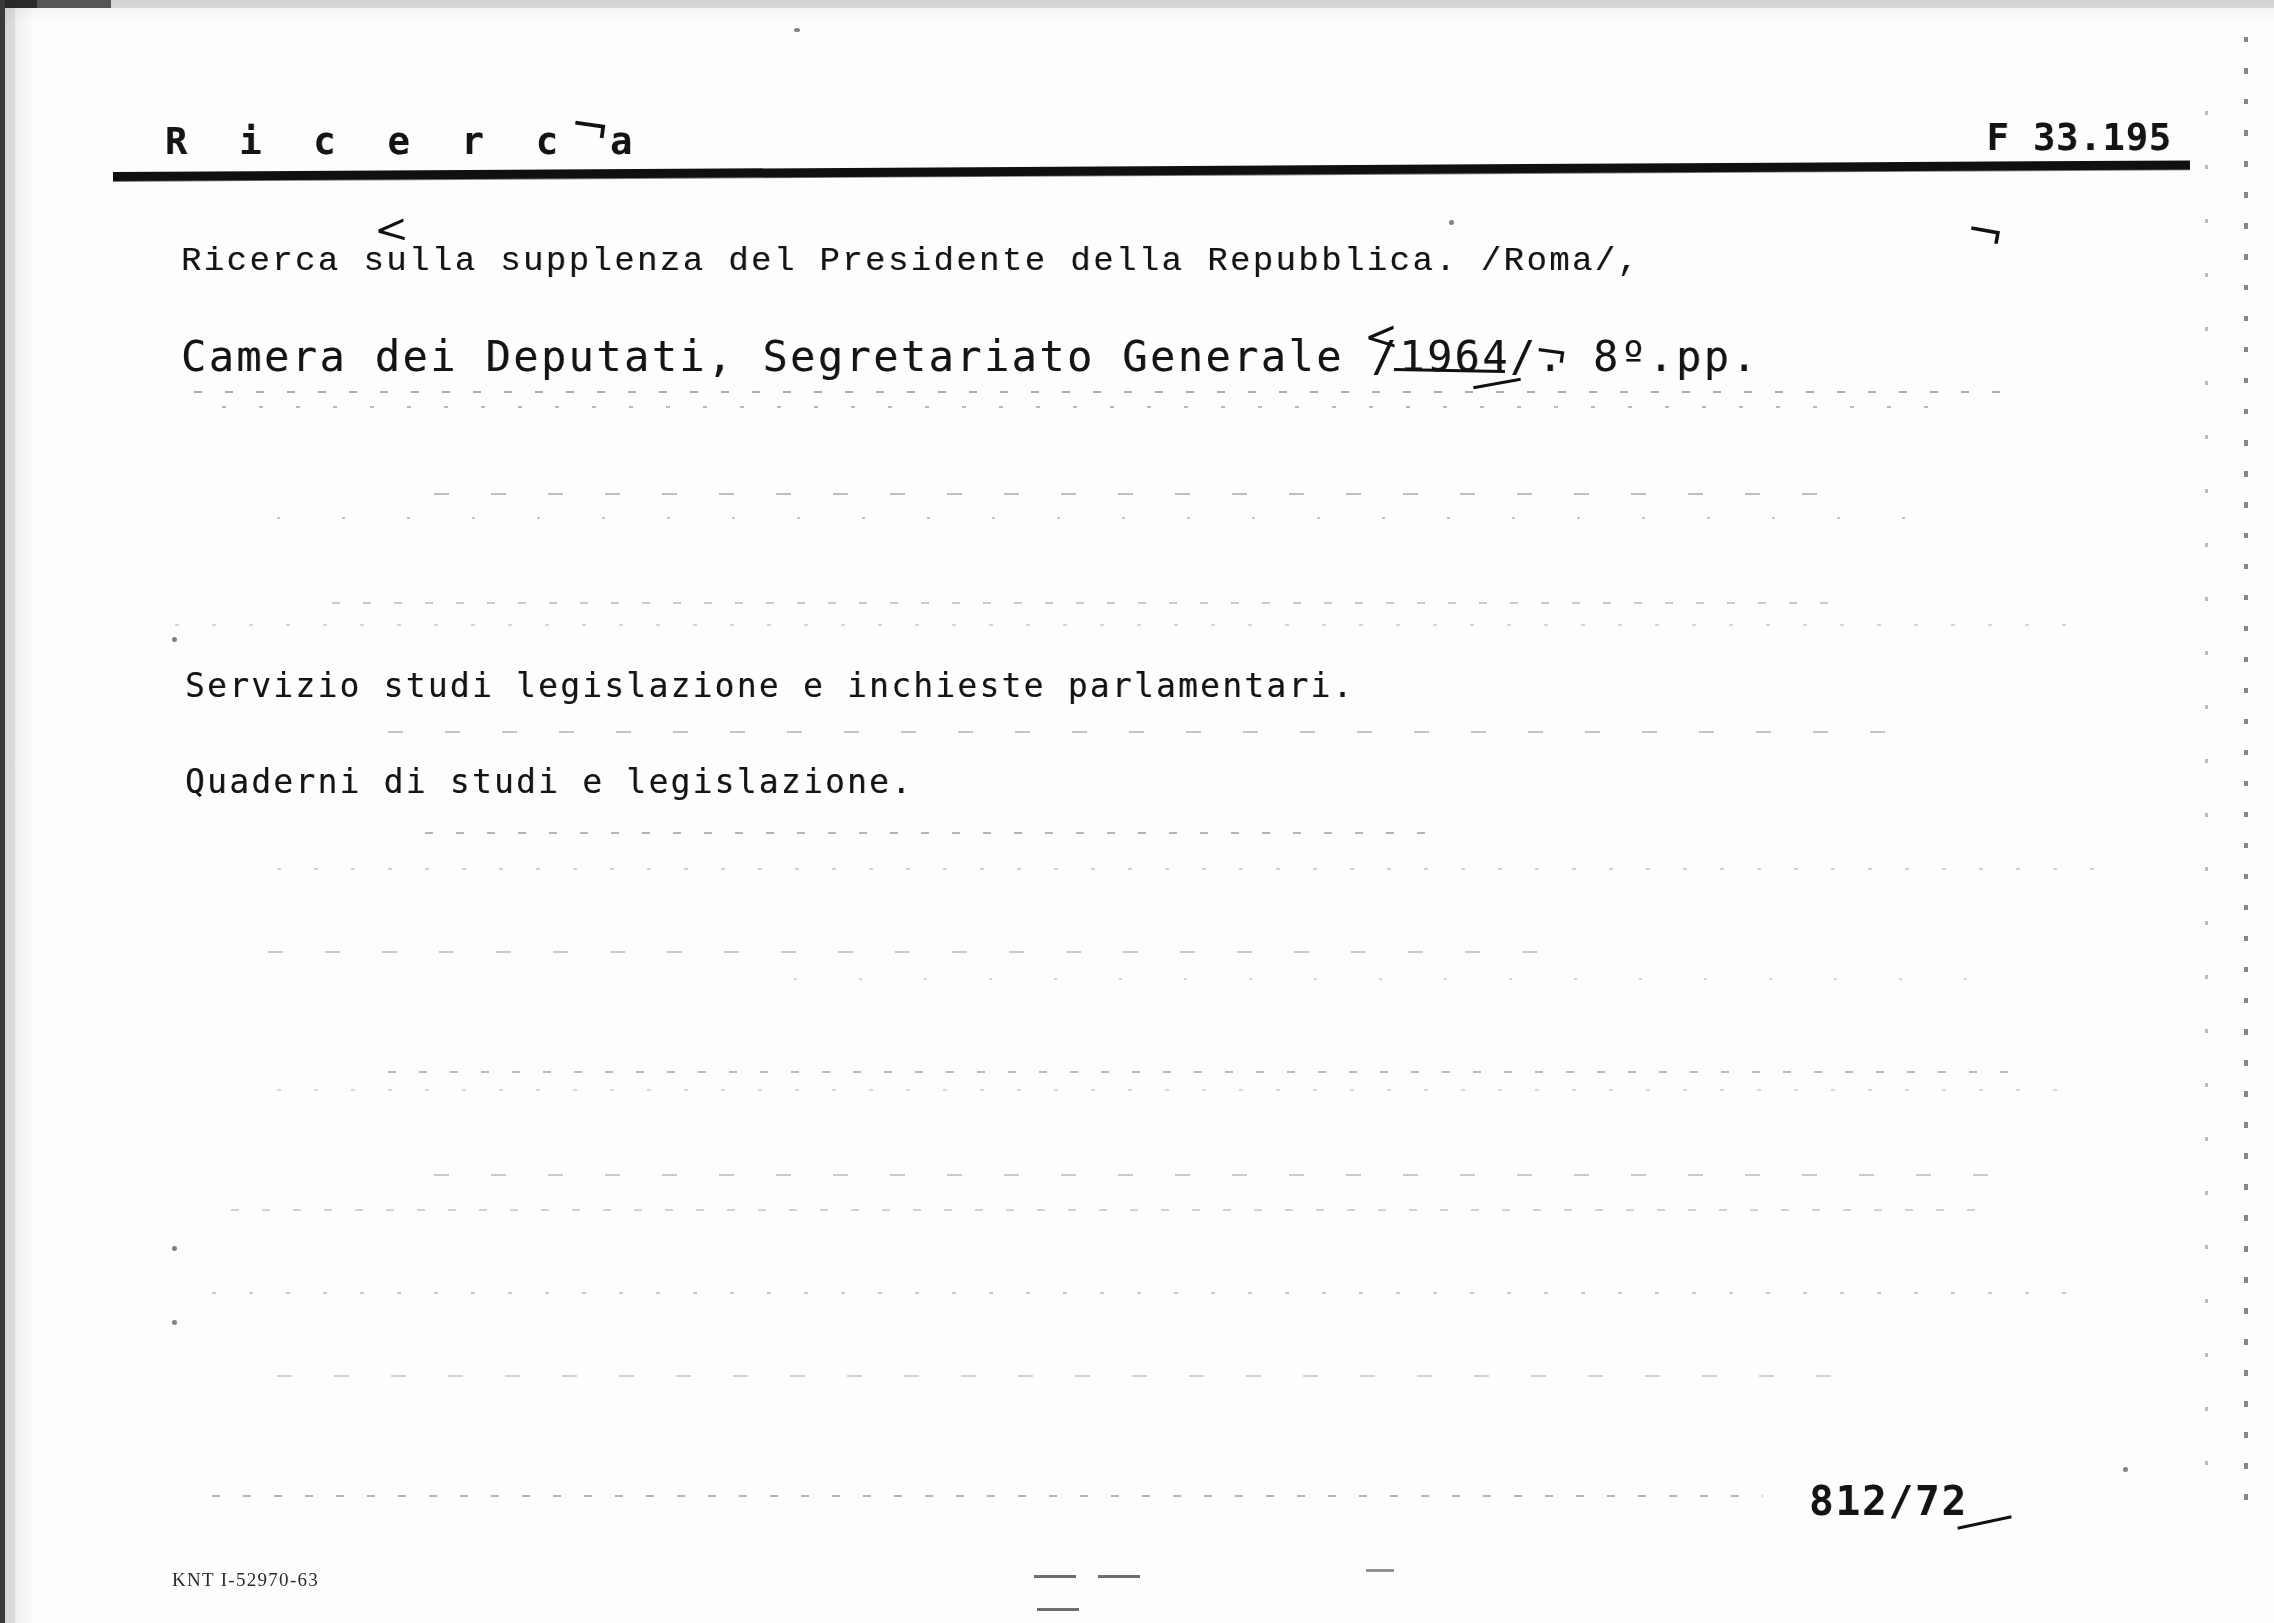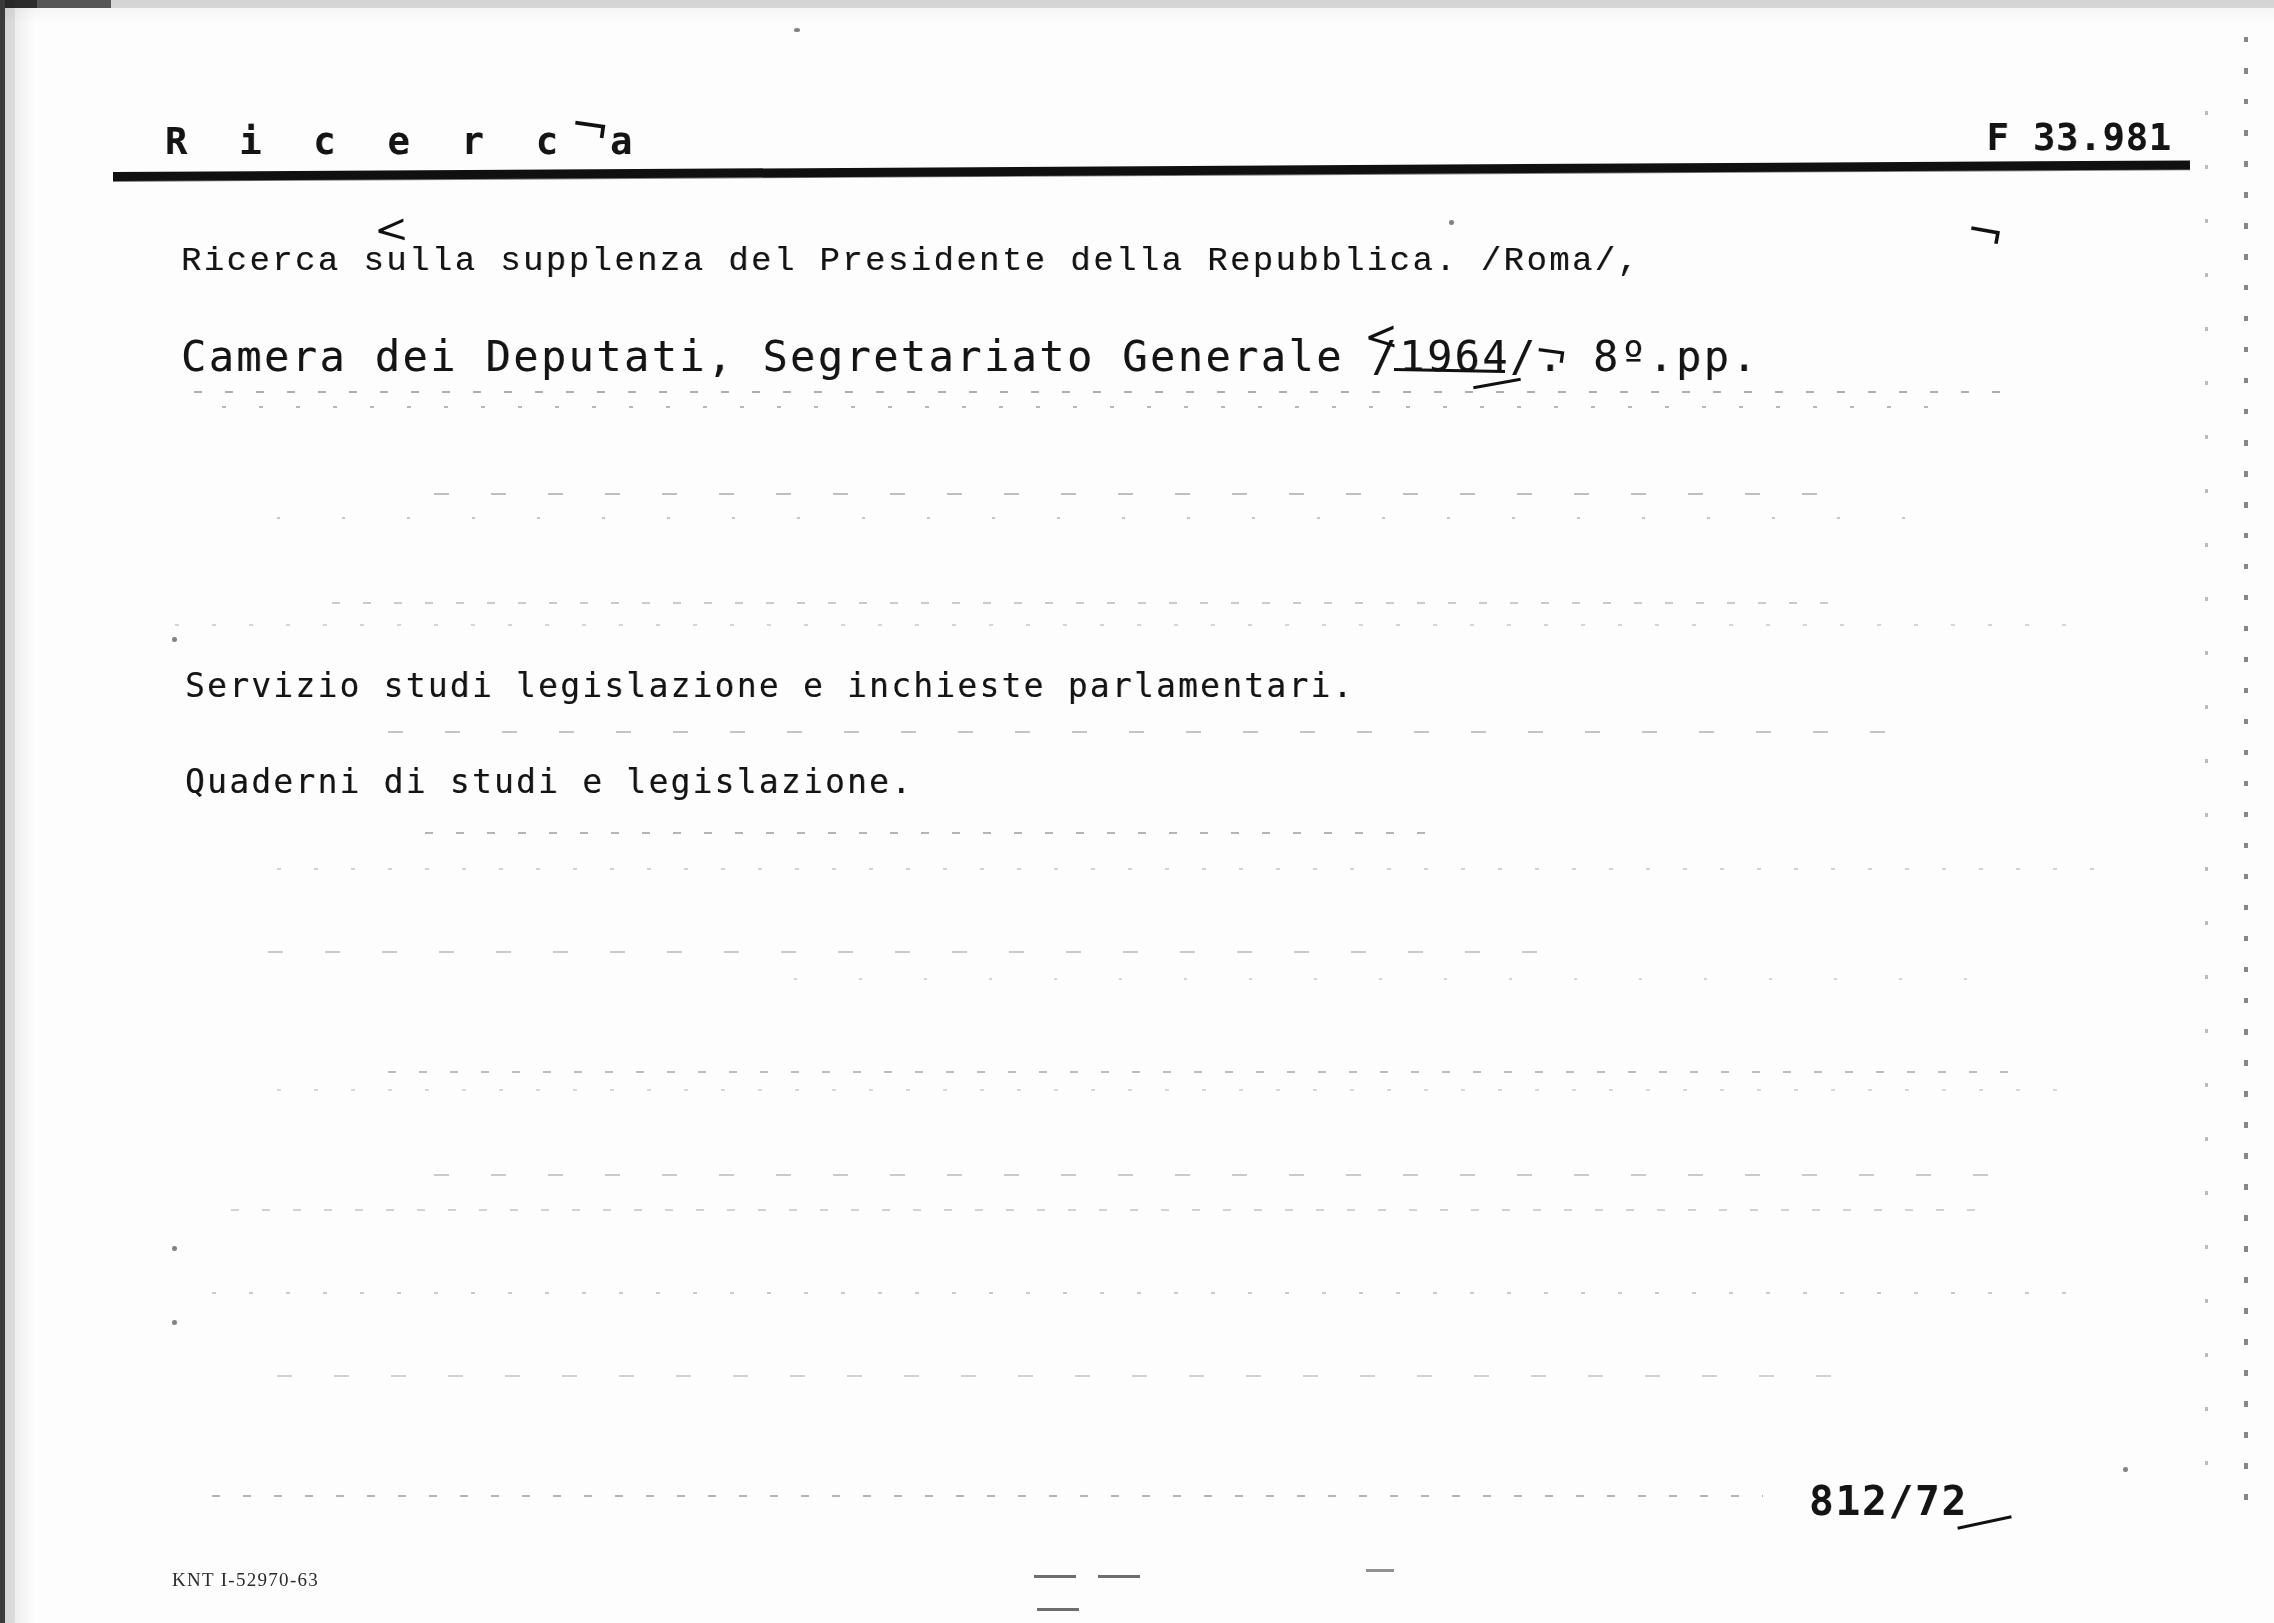--- a/index.html
+++ b/index.html
@@ -229,21 +229,21 @@
   <div class="speck" style="left:1449px; top:220px; width:4.6px; height:4.6px;"></div>
   <div class="speck" style="left:2123px; top:1467px; width:4.6px; height:4.6px;"></div>
 
   <div class="dash" style="left:1034px; top:1575px; width:42px;"></div>
   <div class="dash" style="left:1098px; top:1575px; width:42px;"></div>
   <div class="dash" style="left:1037px; top:1608px; width:42px;"></div>
   <div class="dash" style="left:1366px; top:1569px; width:28px; opacity:.6;"></div>
 
   <div class="typed" id="heading-word">R i c e r c a</div>
 
-  <div class="typed" id="ref-number">F 33.981</div>
+  <div class="typed" id="ref-number">F 33.195</div>
 
   <div id="rule"></div>
 
   <div class="typed" id="line-title-1">Ricerca sulla supplenza del Presidente della Repubblica. /Roma/,</div>
 
   <div class="typed" id="line-title-2">Camera dei Deputati, Segretariato Generale /1964/. 8º.pp.</div>
 
   <div class="typed" id="line-body-2">Quaderni di studi e legislazione.</div>
 
   <div class="typed" id="line-body-1">Servizio studi legislazione e inchieste parlamentari.</div>

